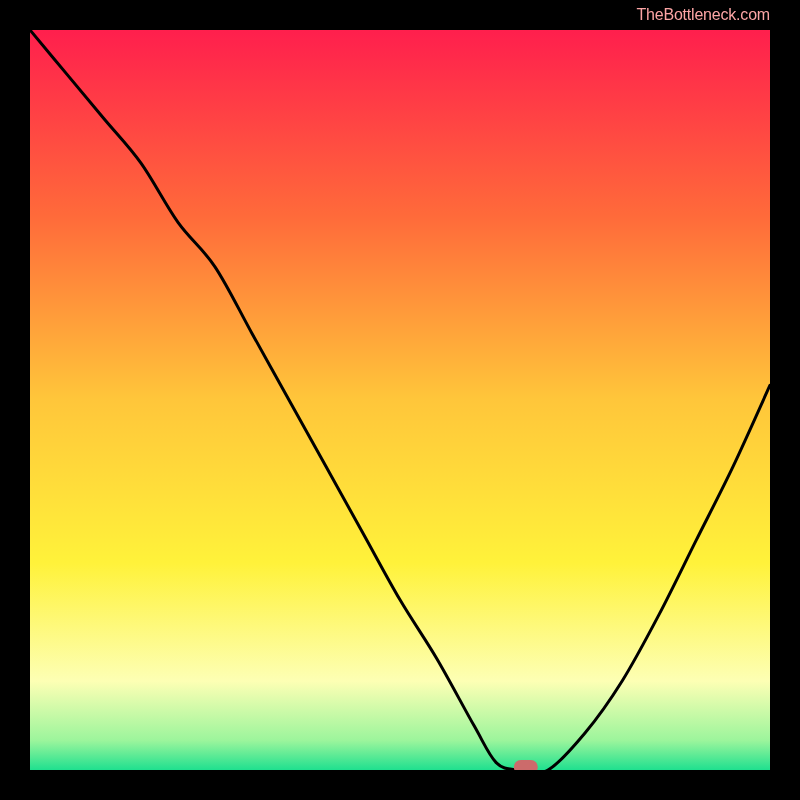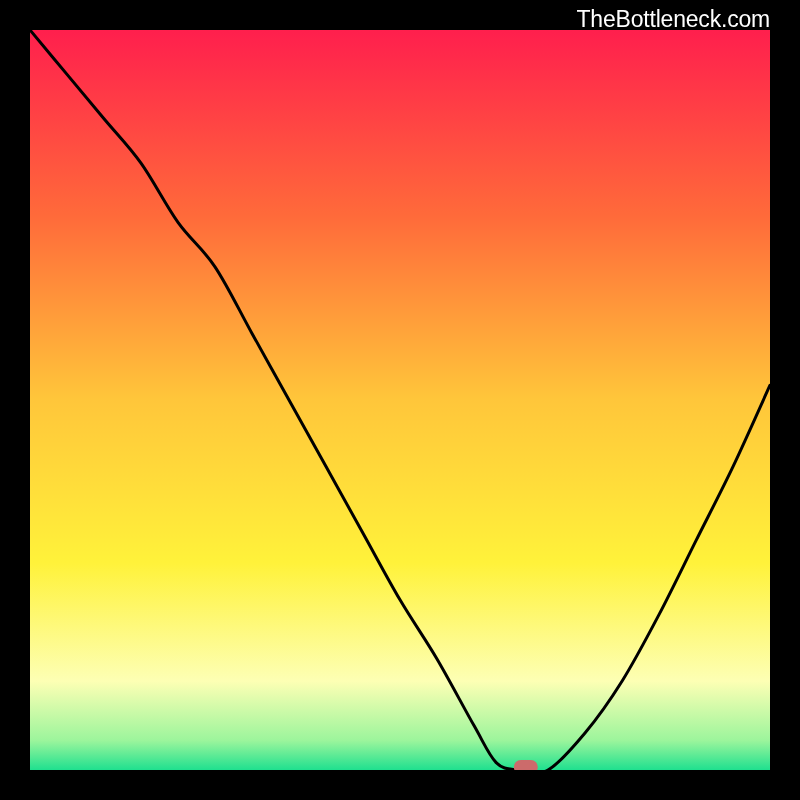--- a/index.html
+++ b/index.html
@@ -22,23 +22,23 @@
     position: absolute;
     left: 30px;
     top: 30px;
     width: 740px;
     height: 740px;
   }
   .watermark {
     position: absolute;
     top: 6px;
     right: 30px;
-    color: #ffffff;
+    color: #fca5a5;
     font-family: Arial, Helvetica, sans-serif;
-    font-size: 23px;
+    font-size: 16px;
     font-weight: 400;
     letter-spacing: -0.2px;
     margin-left: 28px;
   }
   svg {
     display: block;
     width: 740px;
     height: 740px;
   }
   .curve {

